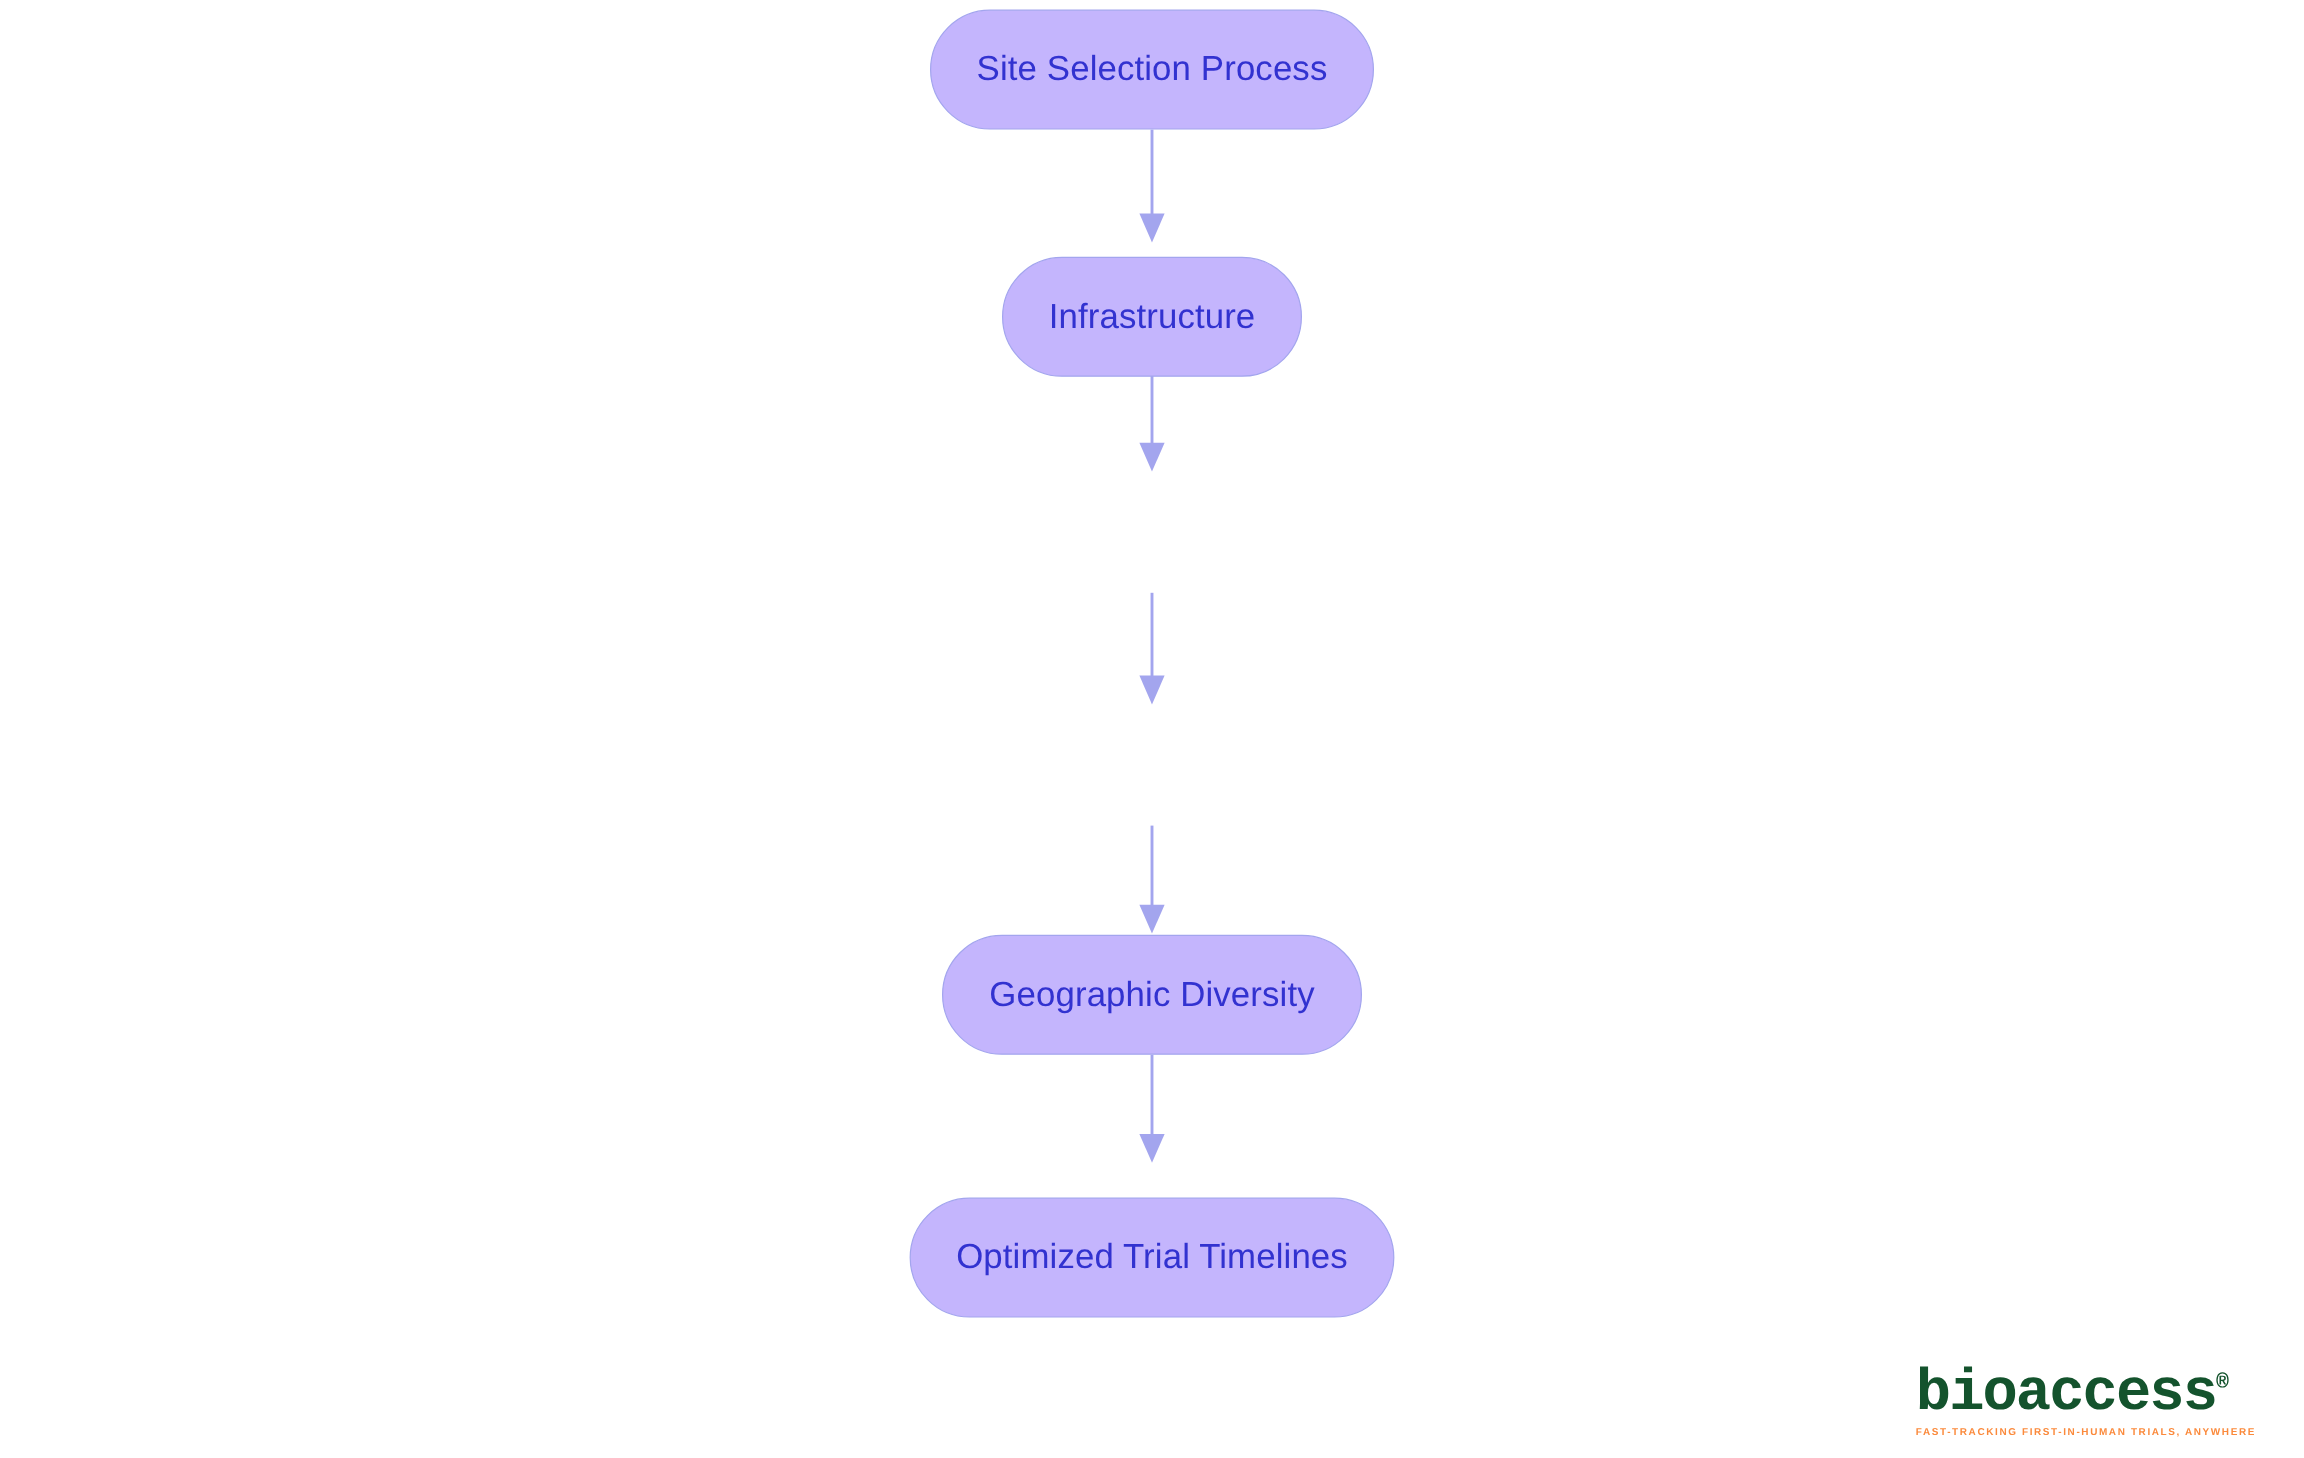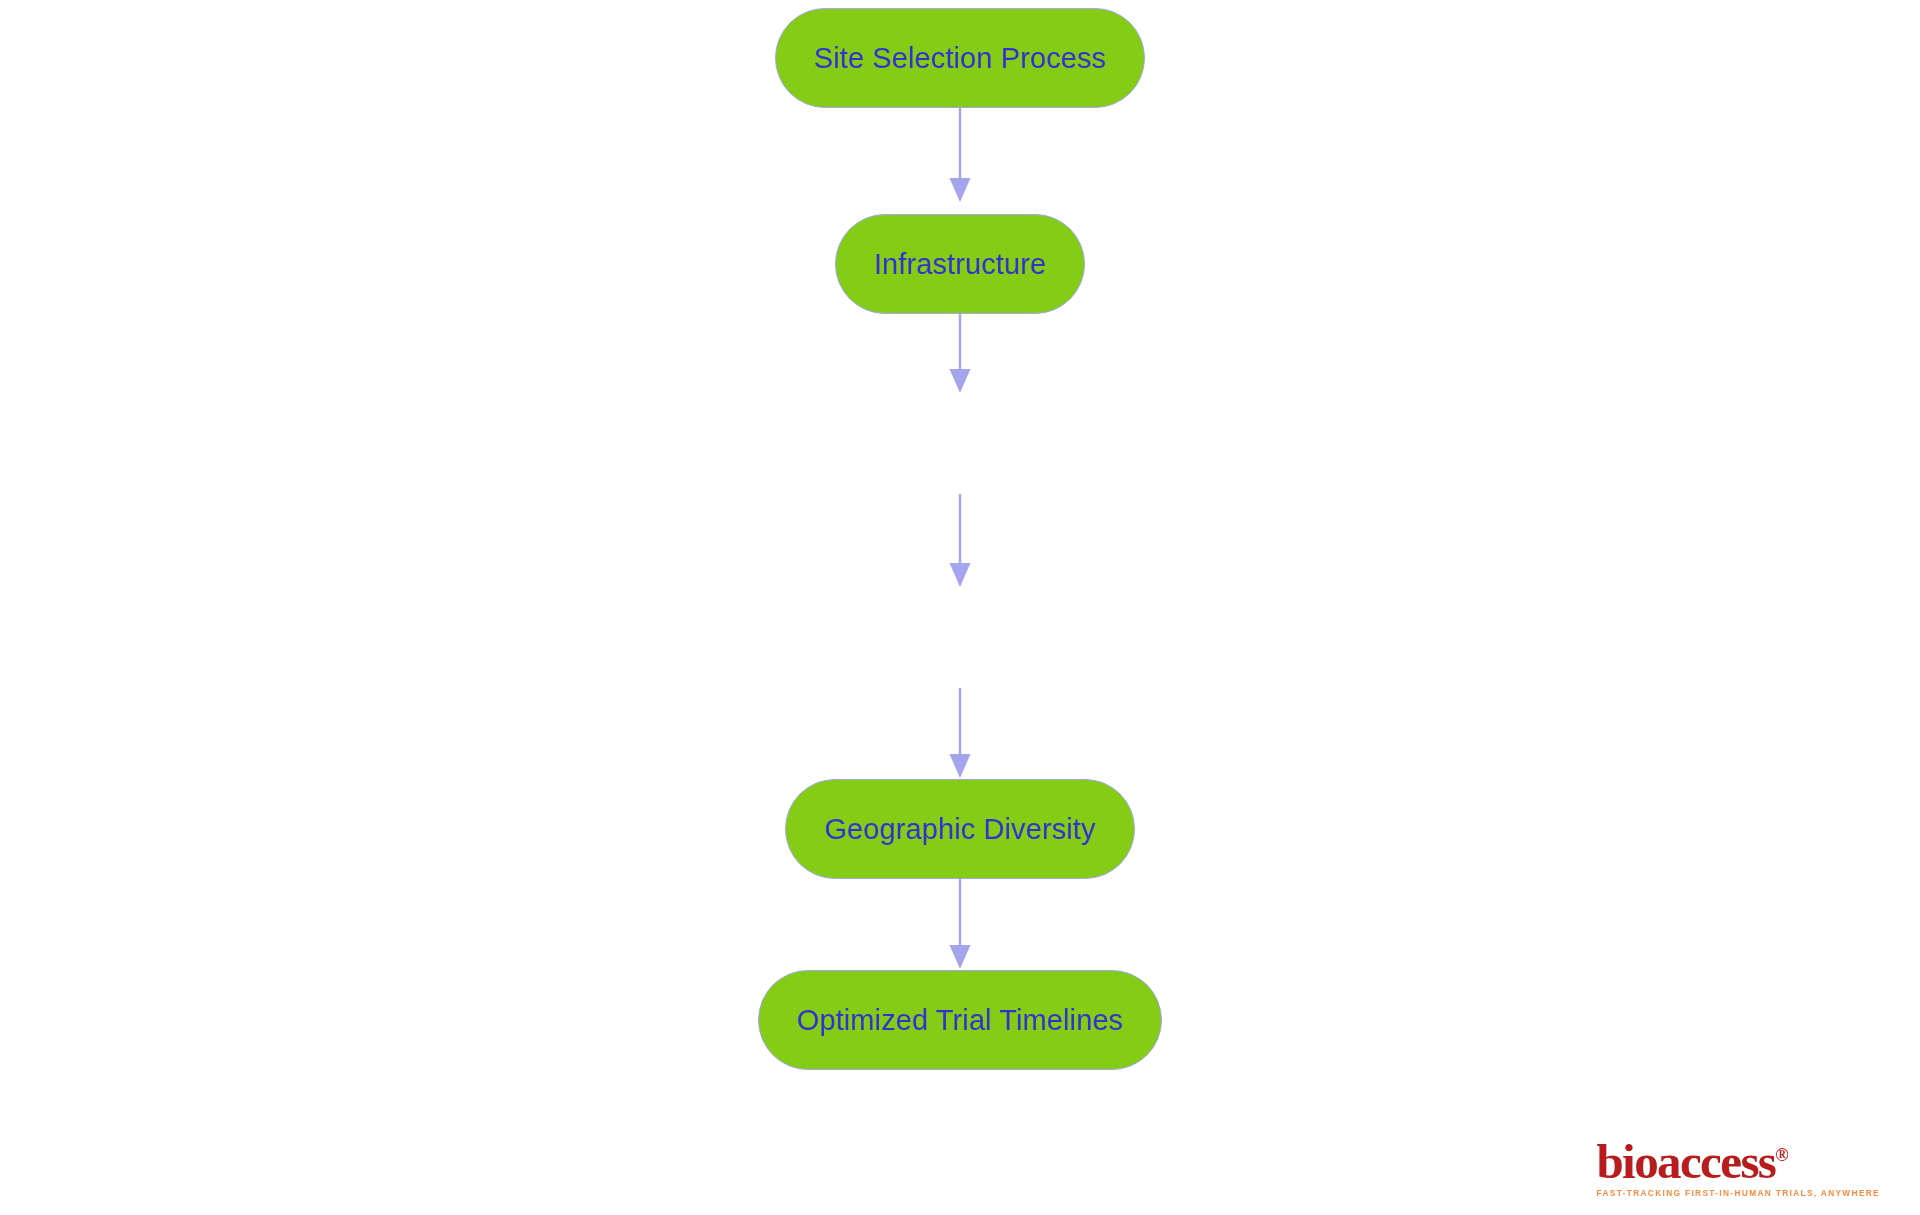--- a/index.html
+++ b/index.html
@@ -20,21 +20,21 @@
     position: relative;
     width: 1920px;
     height: 1215px;
     background: #ffffff;
   }
 
   .node {
     box-sizing: border-box;
     height: 100px;
     border-radius: 50px;
-    background: #84cc16;
+    background: #c4b5fd;
     border: 1.6px solid #a3a5ee;
     color: #3232d0;
     font-size: 29px;
     font-weight: 400;
     letter-spacing: 0.1px;
     display: flex;
     align-items: center;
     justify-content: center;
     padding: 0 38px;
     white-space: nowrap;
@@ -48,21 +48,21 @@
     width: 1920px;
     display: flex;
     justify-content: center;
   }
 
   .n0 { top: 8px; }
   .n1 { top: 214px; }
   .n2 { top: 394px; }
   .n3 { top: 588px; }
   .n4 { top: 779px; justify-content: center; }
-  .n5 { top: 970px; }
+  .n5 { top: 998px; }
 
   
   .connector {
     position: absolute;
     left: 960px;
     transform: translateX(-50%);
     width: 24px;
   }
   .connector svg { display: block; overflow: visible; }
 
@@ -74,24 +74,24 @@
 
   
   .logo {
     position: absolute;
     right: 40px;
     bottom: 18px;
     text-align: left;
     user-select: none;
   }
   .logo-word {
-    font-family: Liberation Serif, serif;
+    font-family: Liberation Mono, monospace;
     font-size: 49px;
     font-weight: 700;
-    color: #b91c1c;
+    color: #14532d;
     letter-spacing: -1.6px;
     line-height: 1;
     display: inline-block;
     position: relative;
   }
   .logo-reg {
     font-size: 18px;
     vertical-align: super;
     letter-spacing: 0;
     font-weight: 700;

